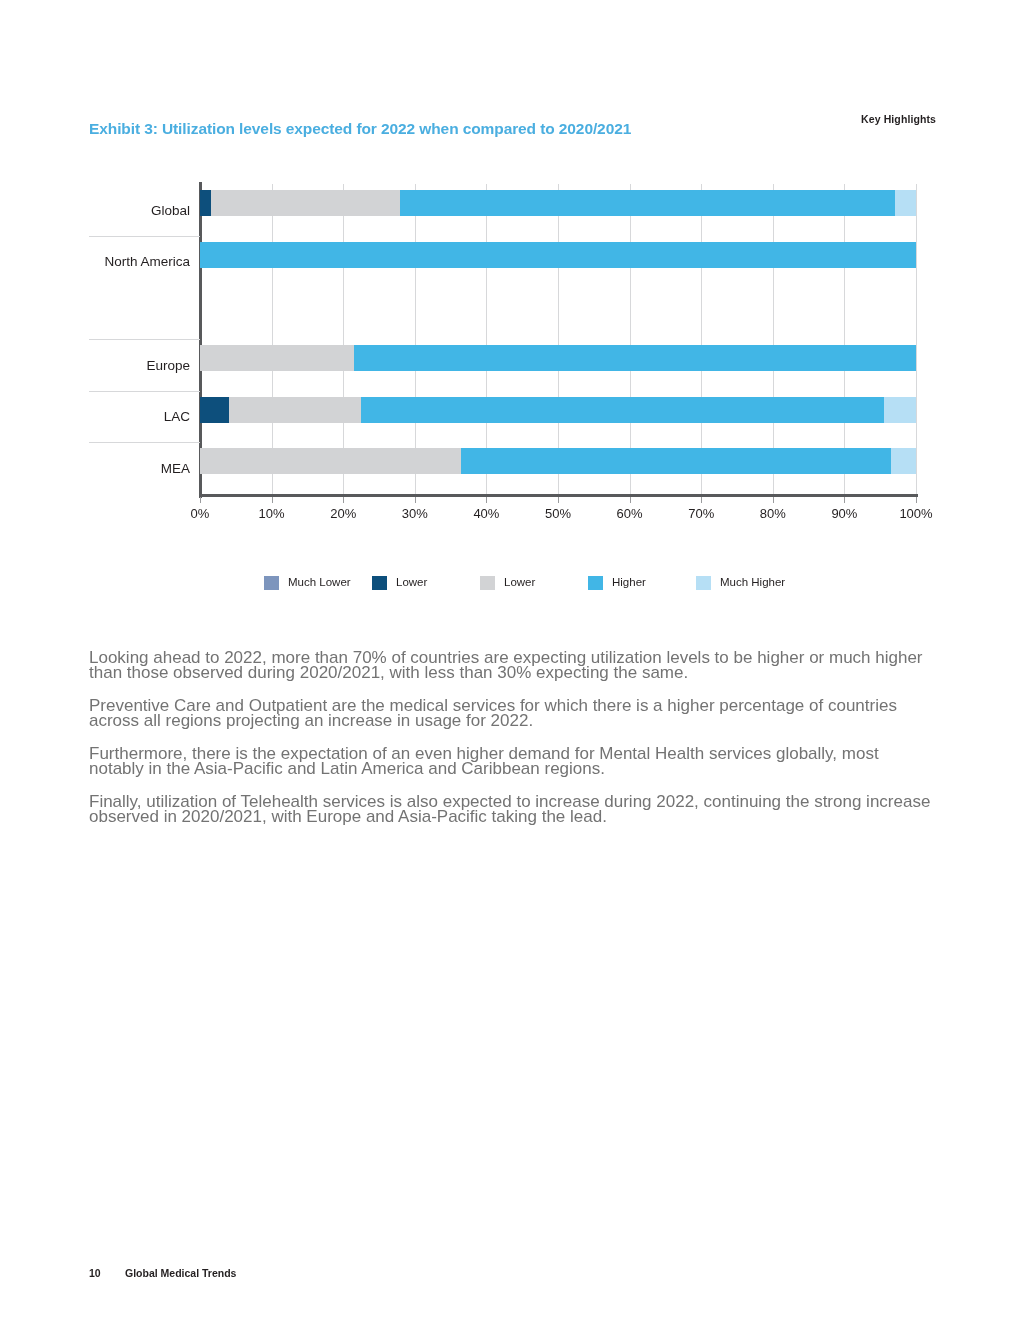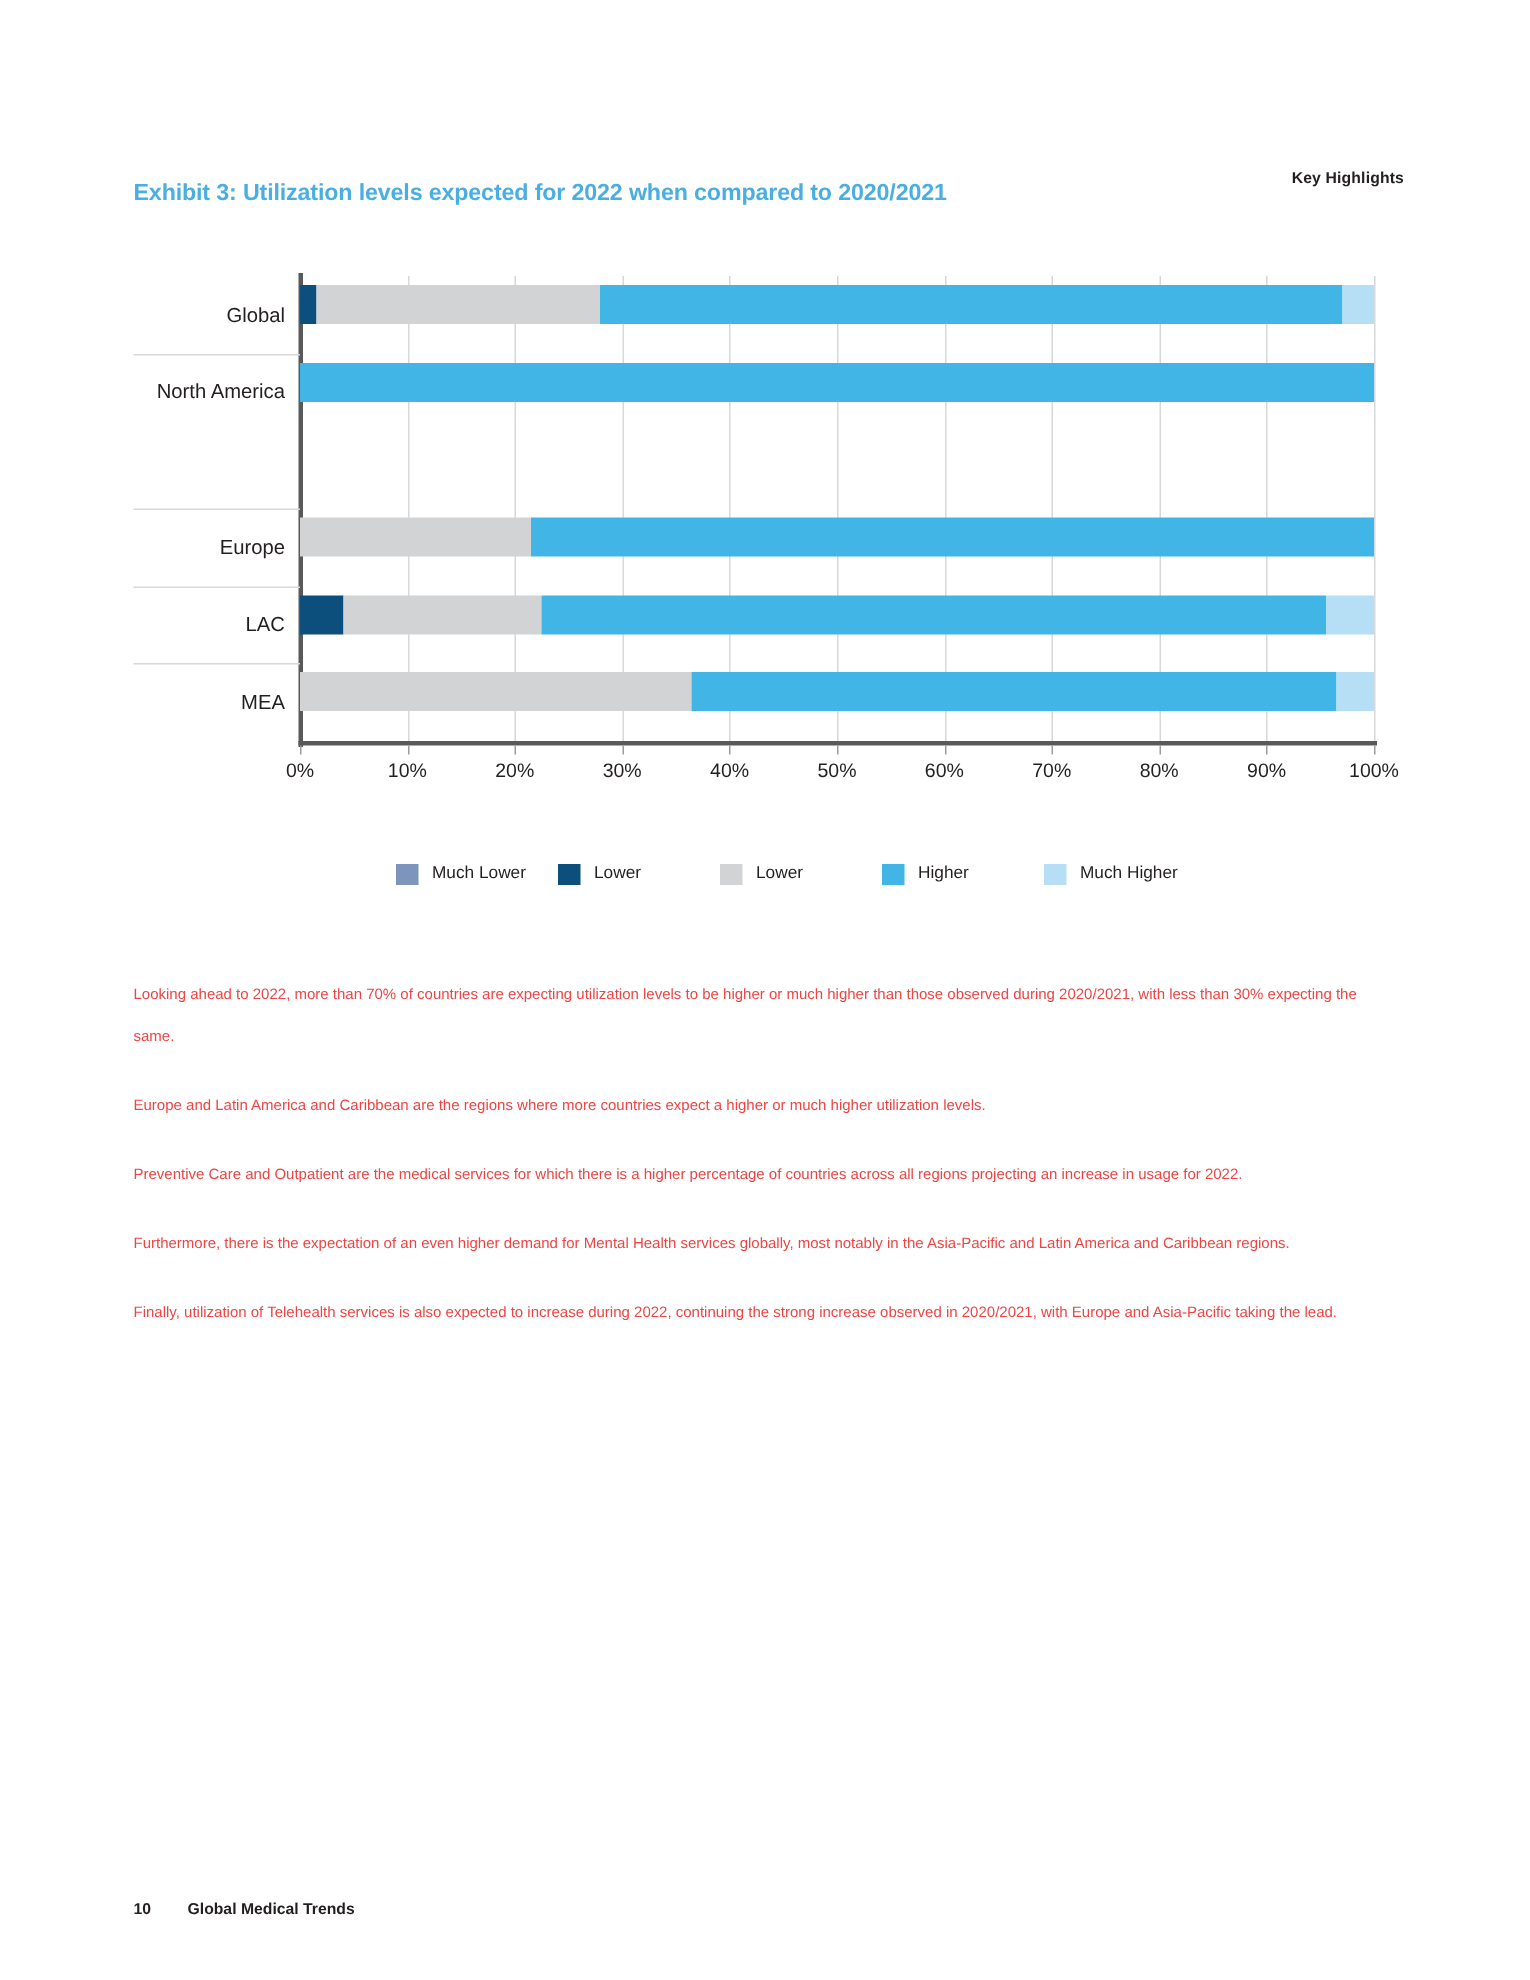--- a/index.html
+++ b/index.html
@@ -174,23 +174,23 @@
 
   
   .body-copy {
     position: absolute;
     left: 89px;
     top: 650px;
     width: 845px;
   }
   .body-copy p {
     margin: 0 0 18px 0;
-    font-size: 10px;
-    line-height: 28px;
-    color: #ef4444;
+    font-size: 17px;
+    line-height: 15px;
+    color: #737373;
   }
 
   
   .footer {
     position: absolute;
     left: 89px;
     bottom: 41px;
     display: flex;
     align-items: baseline;
     font-size: 10.5px;
@@ -311,21 +311,20 @@
         </div>
         <div class="legend-item">
           <span class="legend-swatch" style="background: rgb(182, 223, 245);"></span>
           <span class="legend-label">Much Higher</span>
         </div>
       </div>
   </div>
 
   <div class="body-copy" id="body-copy">
       <p>Looking ahead to 2022, more than 70% of countries are expecting utilization levels to be higher or much higher than those observed during 2020/2021, with less than 30% expecting the same.</p>
-      <p>Europe and Latin America and Caribbean are the regions where more countries expect a higher or much higher utilization levels.</p>
       <p>Preventive Care and Outpatient are the medical services for which there is a higher percentage of countries across all regions projecting an increase in usage for 2022.</p>
       <p>Furthermore, there is the expectation of an even higher demand for Mental Health services globally, most notably in the Asia-Pacific and Latin America and Caribbean regions.</p>
       <p>Finally, utilization of Telehealth services is also expected to increase during 2022, continuing the strong increase observed in 2020/2021, with Europe and Asia-Pacific taking the lead.</p>
     </div>
 
   <div class="footer">
     <span class="footer-page">10</span>
     <span>Global Medical Trends</span>
   </div>
 

